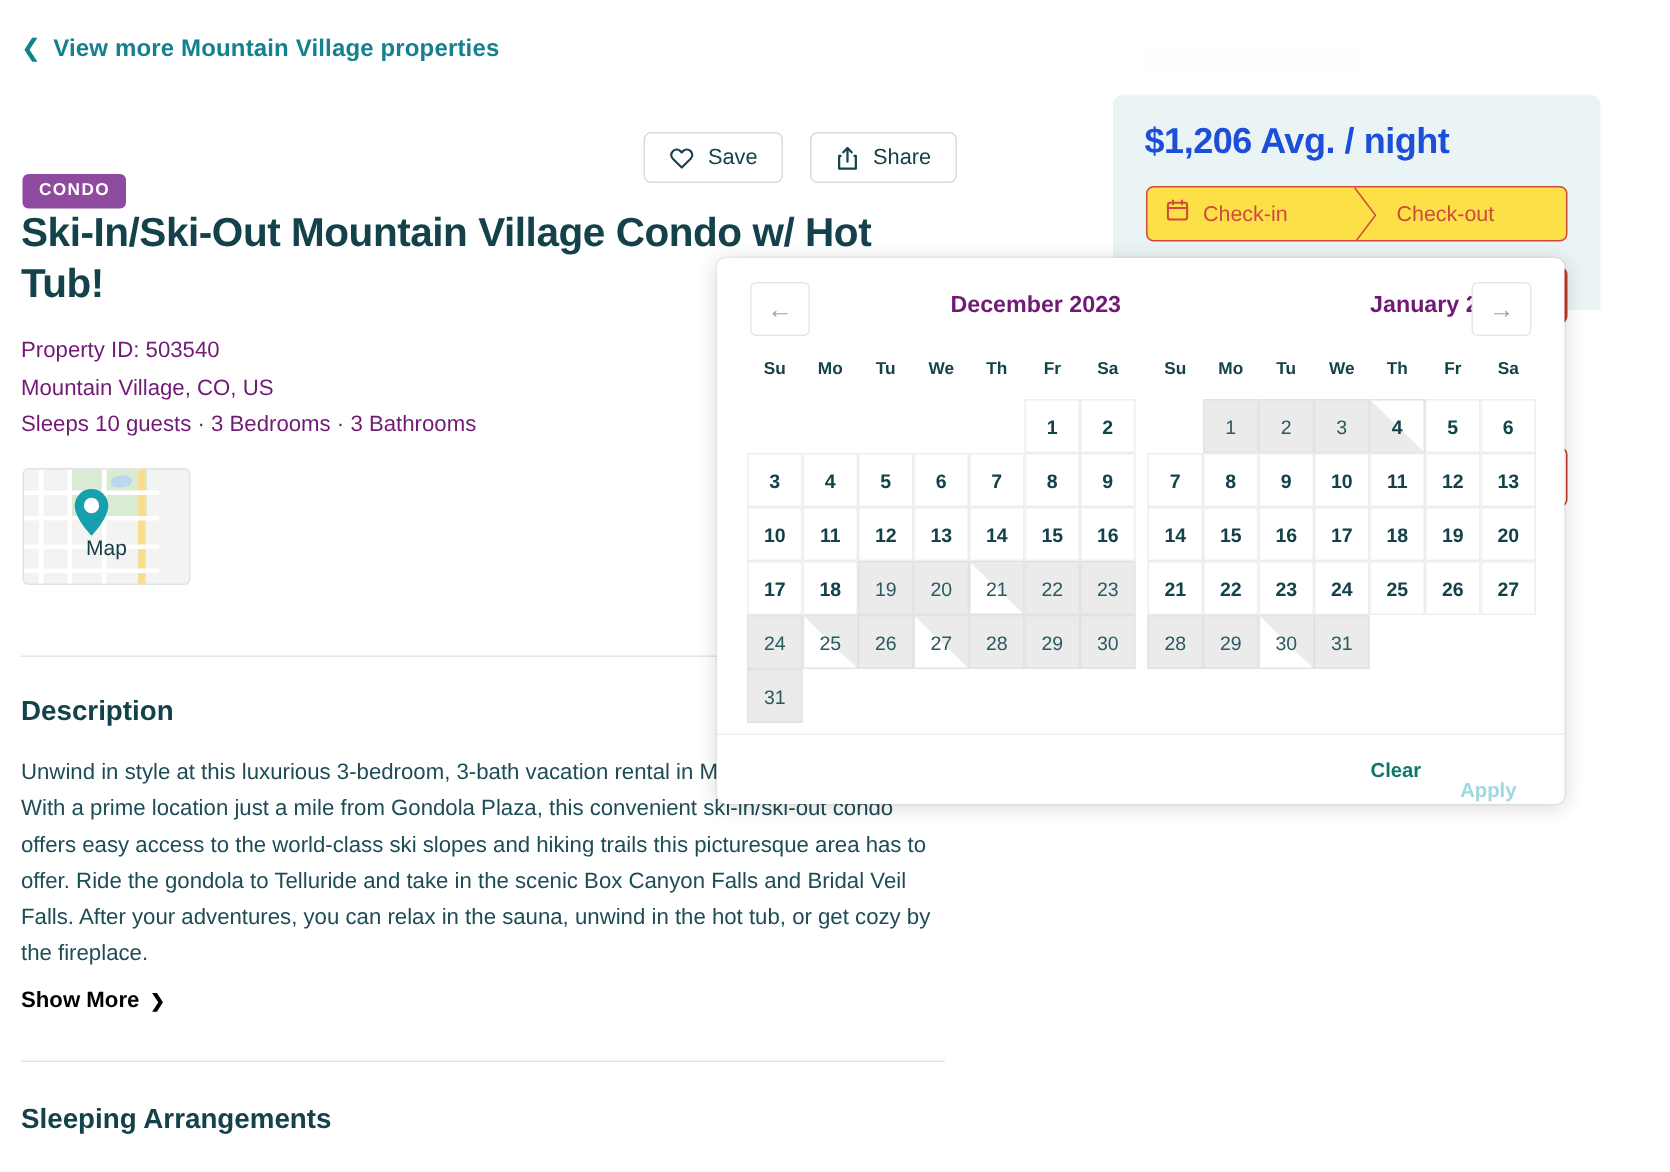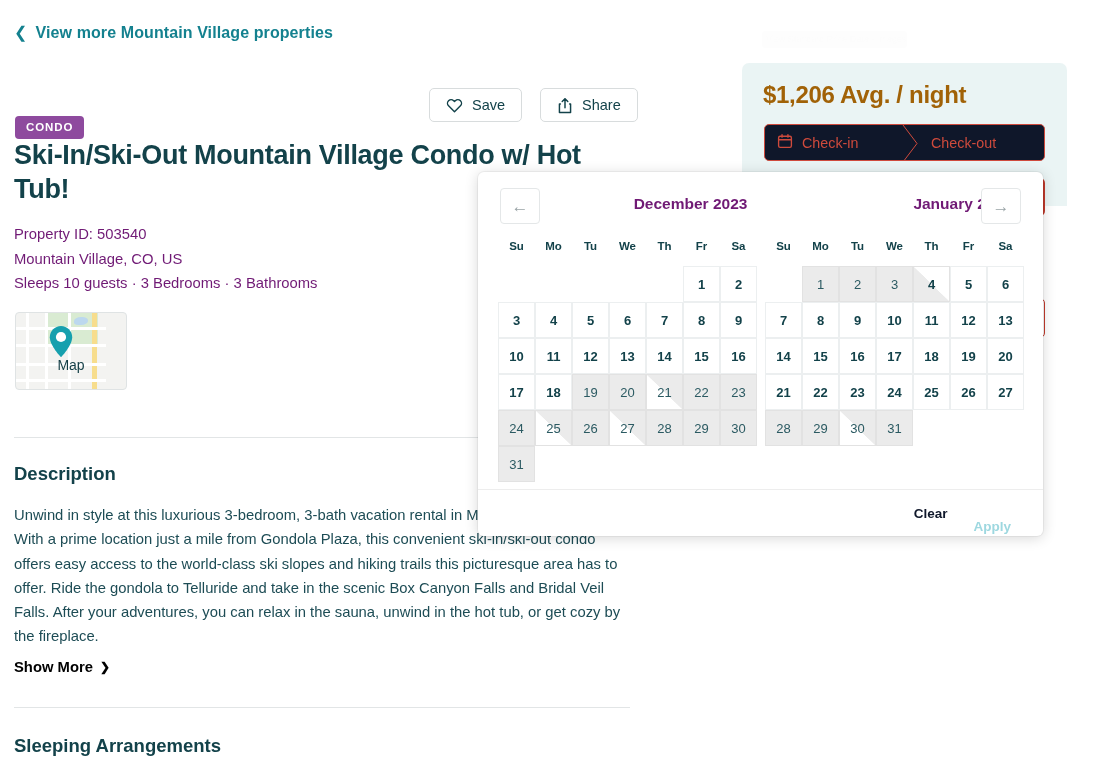--- a/index.html
+++ b/index.html
@@ -87,25 +87,25 @@
     font-size: 9px; color: #fcfcfc; background: #fdfdfd; border-radius: 3px;
     overflow: hidden; white-space: nowrap; line-height: 17px; padding-left: 4px;
   }
   .booking-panel {
     position: absolute; left: 742px; top: 63px; width: 325px; height: 305px;
     background: linear-gradient(180deg, #eaf4f4 0%, #eaf4f4 47%, #ffffff 47%, #ffffff 100%);
     border-radius: 7px;
   }
   .price {
     position: absolute; left: 763px; top: 81px;
-    font-size: 24px; font-weight: bold; color: #a16207; letter-spacing: -.3px;
+    font-size: 24px; font-weight: bold; color: #1d4ed8; letter-spacing: -.3px;
   }
   .date-field {
     position: absolute; left: 764px; top: 124px; width: 281px; height: 37px;
-    border: 1px solid #cf4a3c; border-radius: 5px; background: #0f172a;
+    border: 1px solid #cf4a3c; border-radius: 5px; background: #fde047;
     display: flex; align-items: center; cursor: pointer; overflow: hidden;
   }
   .df-left { display: flex; align-items: center; gap: 9px; padding-left: 12px; width: 144px; height: 100%; }
   .df-right { padding-left: 22px; display: flex; align-items: center; height: 100%; }
   .df-txt { font-size: 14.3px; color: #cf4a3c; }
   .df-sep { position: absolute; left: 136px; top: 0; height: 100%; width: 26px; pointer-events: none; }
   .cta-solid {
     position: absolute; left: 764px; top: 178px; width: 281px; height: 38px;
     background: #c0392b; border-radius: 5px;
   }
@@ -151,21 +151,21 @@
   .cell.split-tl-off { color: #13424a; font-weight: bold; border-color: #e2e2e2;
     background: linear-gradient(to bottom left, #ffffff 0%, #ffffff 49.6%, #ebebeb 50.4%, #ebebeb 100%); }
   .cell.split-br-off { color: #2b5a62; font-weight: normal; border-color: #e2e2e2;
     background: linear-gradient(to bottom left, #ebebeb 0%, #ebebeb 49.6%, #ffffff 50.4%, #ffffff 100%); }
 
   .cal-foot {
     position: absolute; left: 0; right: 0; bottom: 0; height: 47px;
     border-top: 1px solid #ededed; display: flex; align-items: center;
     justify-content: flex-end; gap: 26px; padding-right: 32px;
   }
-  .btn-clear { font-size: 13.5px; font-weight: bold; color: #0f172a; cursor: pointer; text-align: center; }
+  .btn-clear { font-size: 13.5px; font-weight: bold; color: #0f766e; cursor: pointer; text-align: center; }
   .btn-apply { font-size: 13.5px; font-weight: bold; color: #9ed8e0; cursor: pointer; margin-top: 27px; }
 </style>
 </head>
 <body>
 
 <div class="page">
 
   <div class="back-link">
     <span class="back-chev">❮</span>
     <span>View more Mountain Village properties</span>

